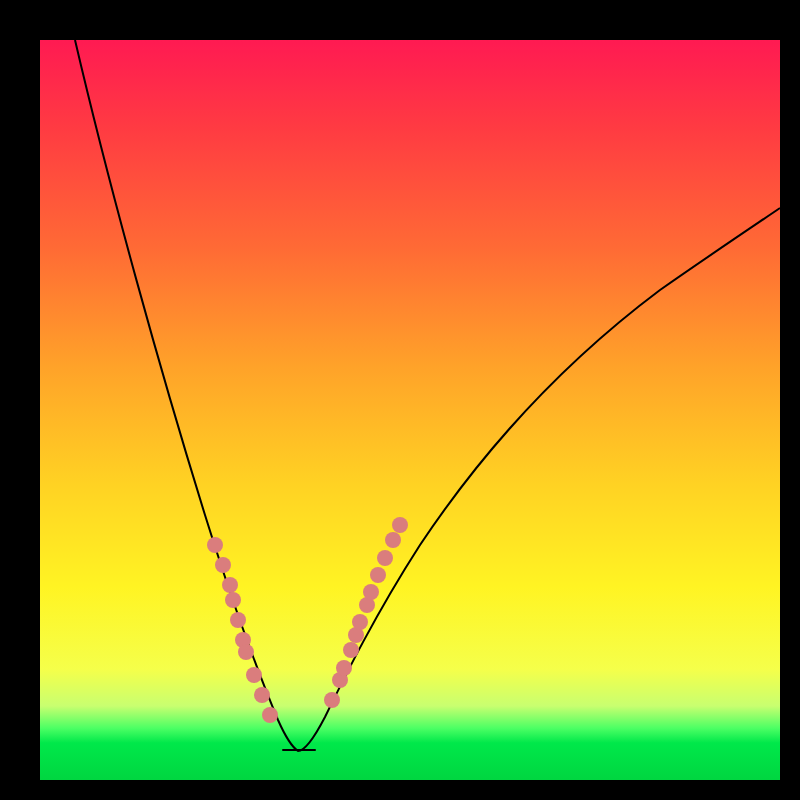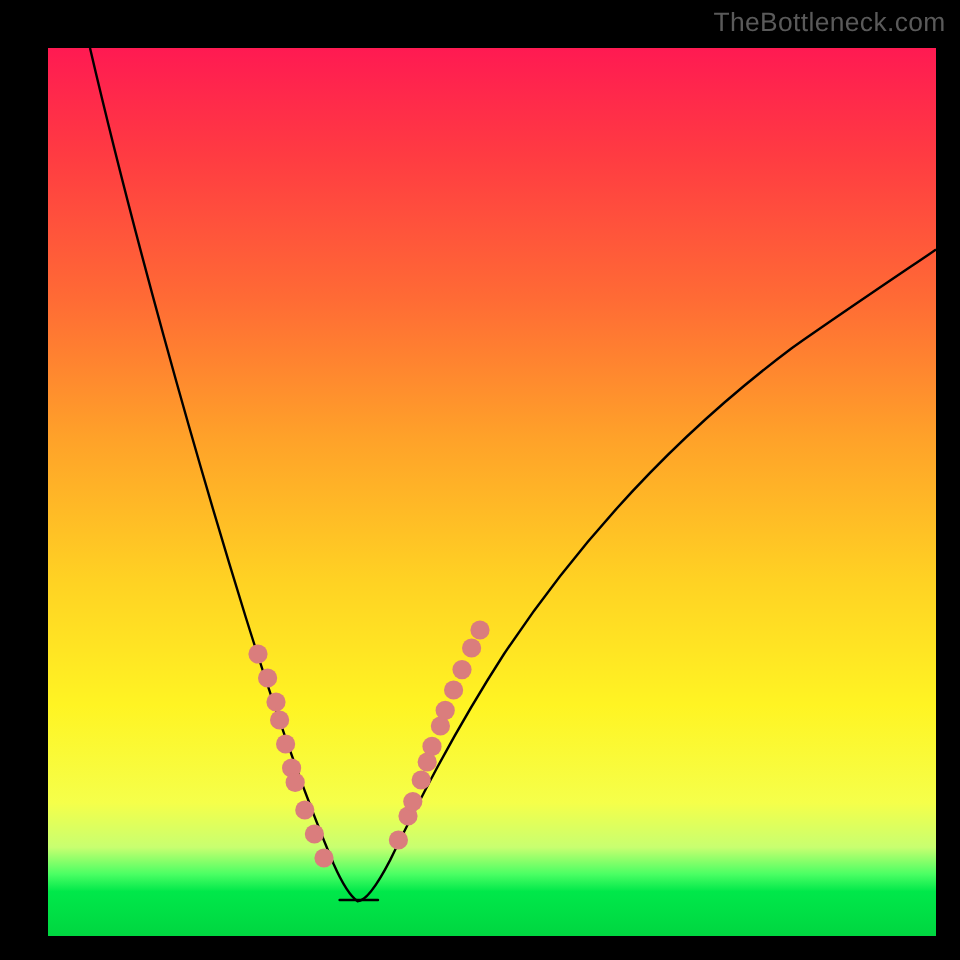--- a/index.html
+++ b/index.html
@@ -118,14 +118,13 @@
         <circle class="dot" cx="331" cy="552" r="8"></circle>
         <circle class="dot" cx="338" cy="535" r="8"></circle>
         <circle class="dot" cx="345" cy="518" r="8"></circle>
         <circle class="dot" cx="353" cy="500" r="8"></circle>
         <circle class="dot" cx="360" cy="485" r="8"></circle>
       </g>
     </svg>
 
   </div>
 
-  <div class="watermark">TheBottleneck.com</div>
 </div>
 
 </body></html>

